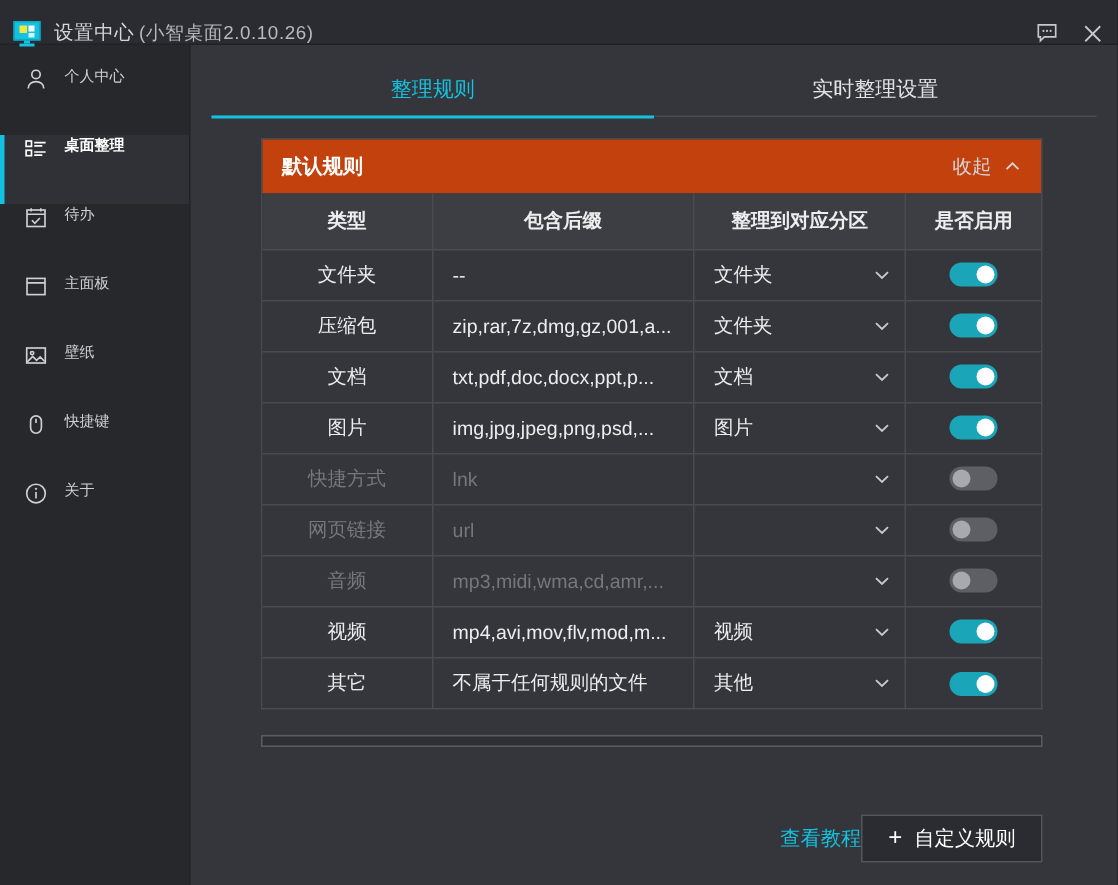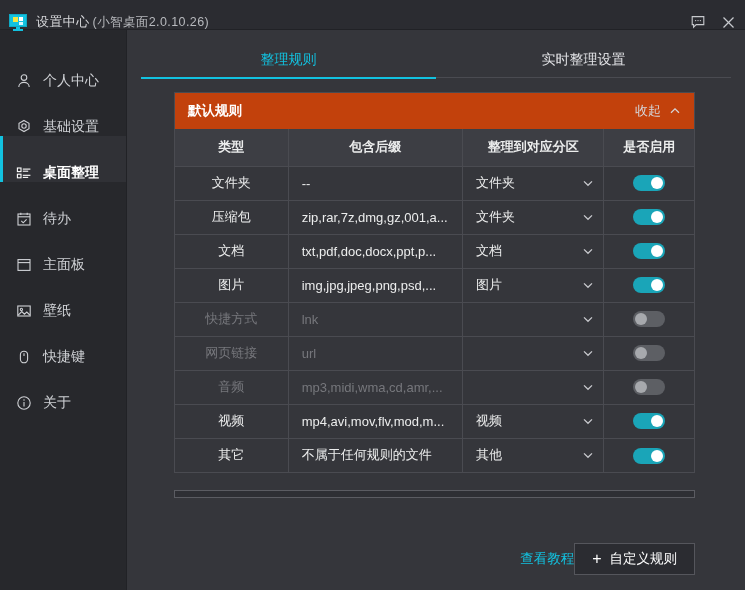--- a/index.html
+++ b/index.html
@@ -48,23 +48,23 @@
   
   .sidebar {
     width: 127px; min-width: 127px;
     background: #27282c;
     padding-top: 14px;
     border-right: 1px solid #212226;
   }
   .nav-item {
     position: relative;
     height: 46px;
-    display: flex; align-items: flex-end;
+    display: flex; align-items: flex-start;
     padding-left: 15px;
-    color: #cfd1d5; font-size: 14px;
+    color: #cfd1d5; font-size: 10px;
     cursor: pointer;
   }
   .nav-item .nav-ico {
     width: 18px; height: 18px; margin-right: 10px;
     display: flex; align-items: center; justify-content: center;
     color: #cfd1d5;
   }
   .nav-item.active { background: #303136; color: #ffffff; font-weight: bold; }
   .nav-item.active .nav-ico { color: #ffffff; }
   .nav-item.active::before {
@@ -205,29 +205,20 @@
       <div class="nav-item">
         <span class="nav-ico">
           <svg width="16" height="16" viewBox="0 0 16 16" fill="none" stroke="currentColor" stroke-width="1.1">
             <circle cx="8" cy="4.6" r="2.8"></circle>
               <path d="M2.8 14c0-2.8 2.3-4.6 5.2-4.6s5.2 1.8 5.2 4.6"></path>
           </svg>
         </span>
         <span>个人中心</span>
       </div>
 
-      <div class="nav-item">
-        <span class="nav-ico">
-          <svg width="16" height="16" viewBox="0 0 16 16" fill="none" stroke="currentColor" stroke-width="1.1">
-            <path d="M8 1.4l5 2.9v5.4L8 12.6 3 9.7V4.3z"></path>
-              <circle cx="8" cy="7" r="2.2"></circle>
-          </svg>
-        </span>
-        <span>基础设置</span>
-      </div>
 
 
       <div class="nav-item active">
         <span class="nav-ico">
           <svg width="16" height="16" viewBox="0 0 16 16" fill="none" stroke="currentColor" stroke-width="1.1">
             <rect x="1.4" y="3" width="3.6" height="3.6"></rect>
               <rect x="1.4" y="9.2" width="3.6" height="3.6"></rect>
             <line x1="6.8" y1="4.1" x2="14.4" y2="4.1"></line>
               <line x1="6.8" y1="6.2" x2="12.2" y2="6.2"></line>
             <line x1="6.8" y1="10.3" x2="14.4" y2="10.3"></line>

